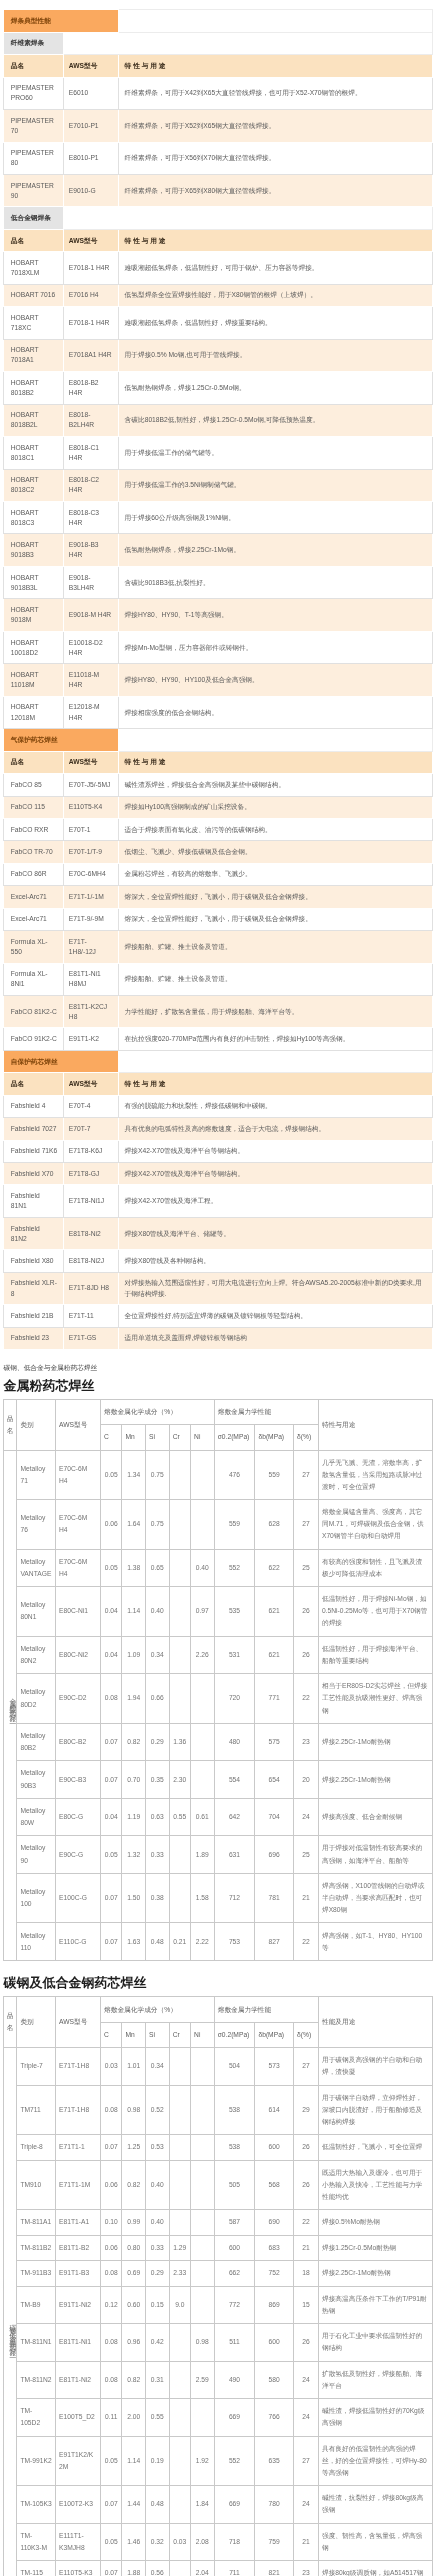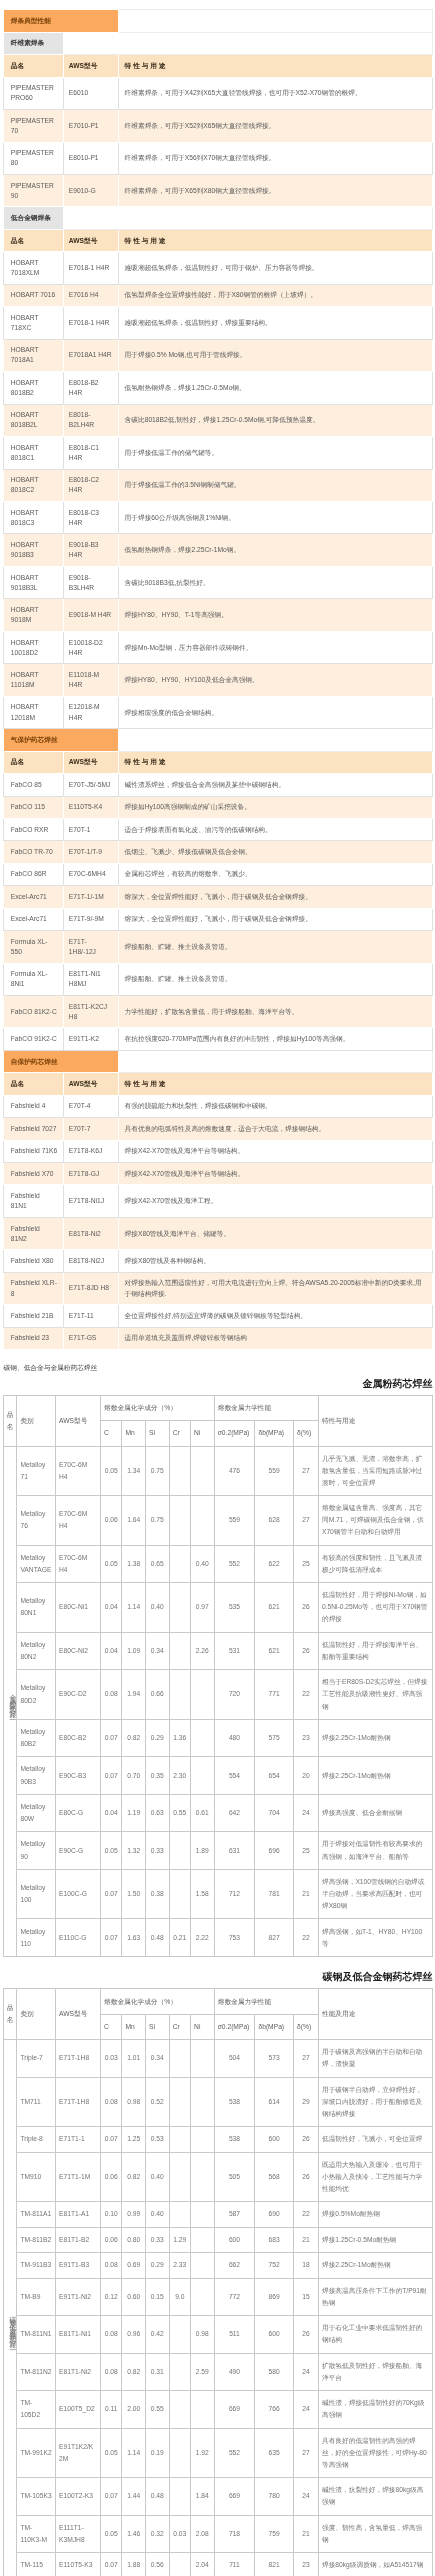--- a/index.html
+++ b/index.html
@@ -12,21 +12,21 @@
   .t1 tr.w td{border:0.5px solid #e0e0e0;background:#fff;}
   .t1 tr.cr td{border:1px solid #fff;background:#fdeedd;}
   .t1 tr.hdr td{border:1px solid #fff;background:#fbe2c0;font-weight:bold;color:#3c2e1d;}
   .t1 td.bar-o{background:#faa95f;color:#7c4208;font-weight:bold;border:1px solid #fff;}
   .t1 td.bar-g{background:#e4e4e4;color:#333;font-weight:bold;border:1px solid #fff;}
   .t1 td.bar-rest{background:#fff;border:0.5px solid #ececec;}
   .t1 td.c1{padding-left:7.2px;}
 
   
   .h-plain{font-size:6.7px;color:#444;margin:12.4px 0 2.1px 1px;}
-  .h-bold{font-size:10px;font-weight:bold;color:#1e1e1e;margin:3.1px 0 4.1px 1px;text-align:right;}
+  .h-bold{font-size:13px;font-weight:bold;color:#1e1e1e;margin:3.1px 0 4.1px 1px;}
 
   
   table.t2{border-collapse:collapse;width:100%;table-layout:fixed;font-size:6.7px;color:#747474;margin:1px 0 13.4px 0;}
   .t2 th,.t2 td{border:0.5px solid #c9c9c9;padding:6.2px 3.1px;font-weight:normal;line-height:1.8;background:#fff;vertical-align:middle;word-break:break-word;}
   .t2 th{color:#5d5d5d;text-align:left;}
   .t2 th.ctr{text-align:center;}
   .t2 td.num{text-align:center;}
   .t2 td.name,.t2 td.aws{text-align:left;}
   .t2 td.desc{text-align:left;}
   .t2 td.group{text-align:center;}

